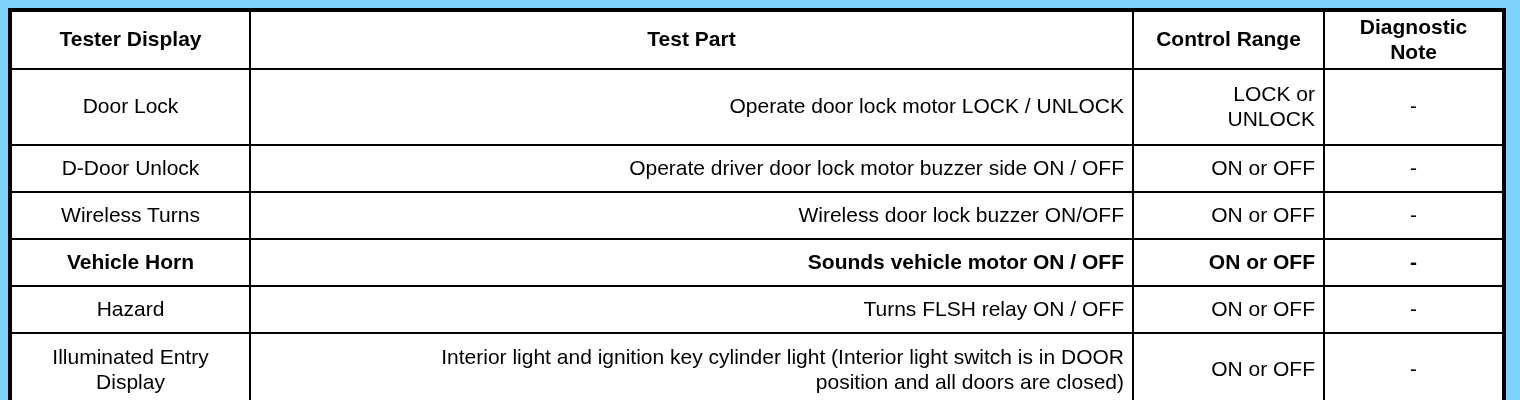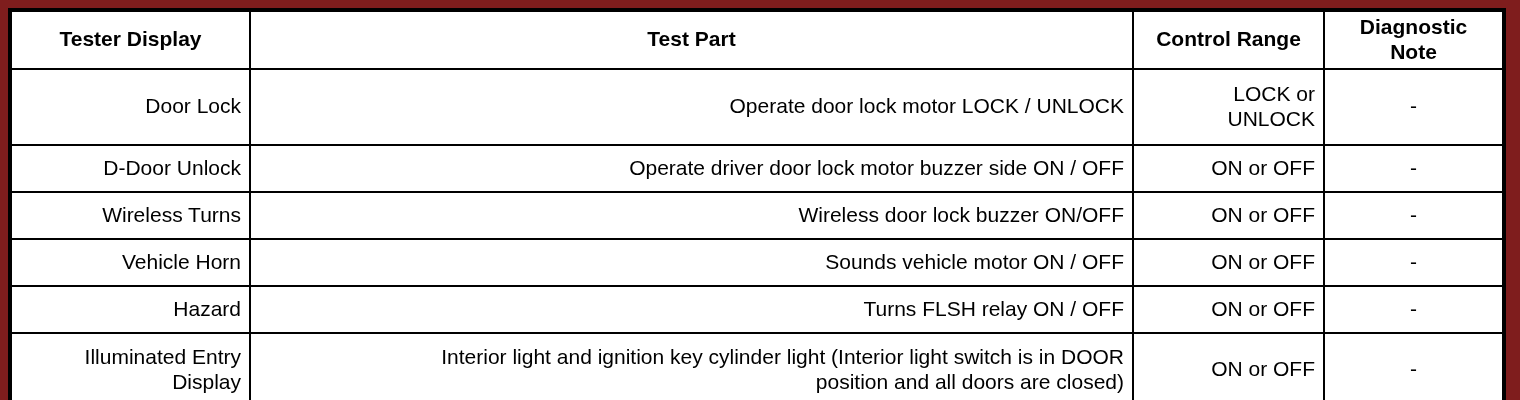--- a/index.html
+++ b/index.html
@@ -13,21 +13,21 @@
     font-family: "Liberation Sans", sans-serif;
     color: #000000;
     -webkit-font-smoothing: none;
   }
 
   .sheet {
     position: relative;
     width: 1520px;
     height: 400px;
     overflow: hidden;
-    background: #7f1d1d;
+    background: #7dd3fc;
   }
 
   table.spec-table {
     position: absolute;
     left: 8px;
     top: 8px;
     width: 1498px;
     height: 383px;
     border-collapse: collapse;
     table-layout: fixed;
@@ -61,39 +61,39 @@
   }
 
   
   col.c-display { width: 240px; }
   col.c-part    { width: 883px; }
   col.c-range   { width: 191px; }
   col.c-note    { width: 180px; }
 
   
   td.cell-display {
-    text-align: right;
+    text-align: center;
     padding-left: 10px;
     margin-top: 18px;
   }
   td.cell-part {
     text-align: right;
   }
   td.cell-range {
     text-align: right;
   }
   td.cell-note {
     text-align: center;
   }
 
   
   tr.row-0 td { height: 68px; }
   tr.row-1 td { height: 39px; }
   tr.row-2 td { height: 39px; }
-  tr.row-3 td { height: 39px; }
+  tr.row-3 td { height: 39px; font-weight: bold; }
   tr.row-4 td { height: 39px; }
   tr.row-5 td { height: 66px; }
 
   .two-line { display: block; }
 </style>
 </head>
 <body>
 
 <div class="sheet">
 

